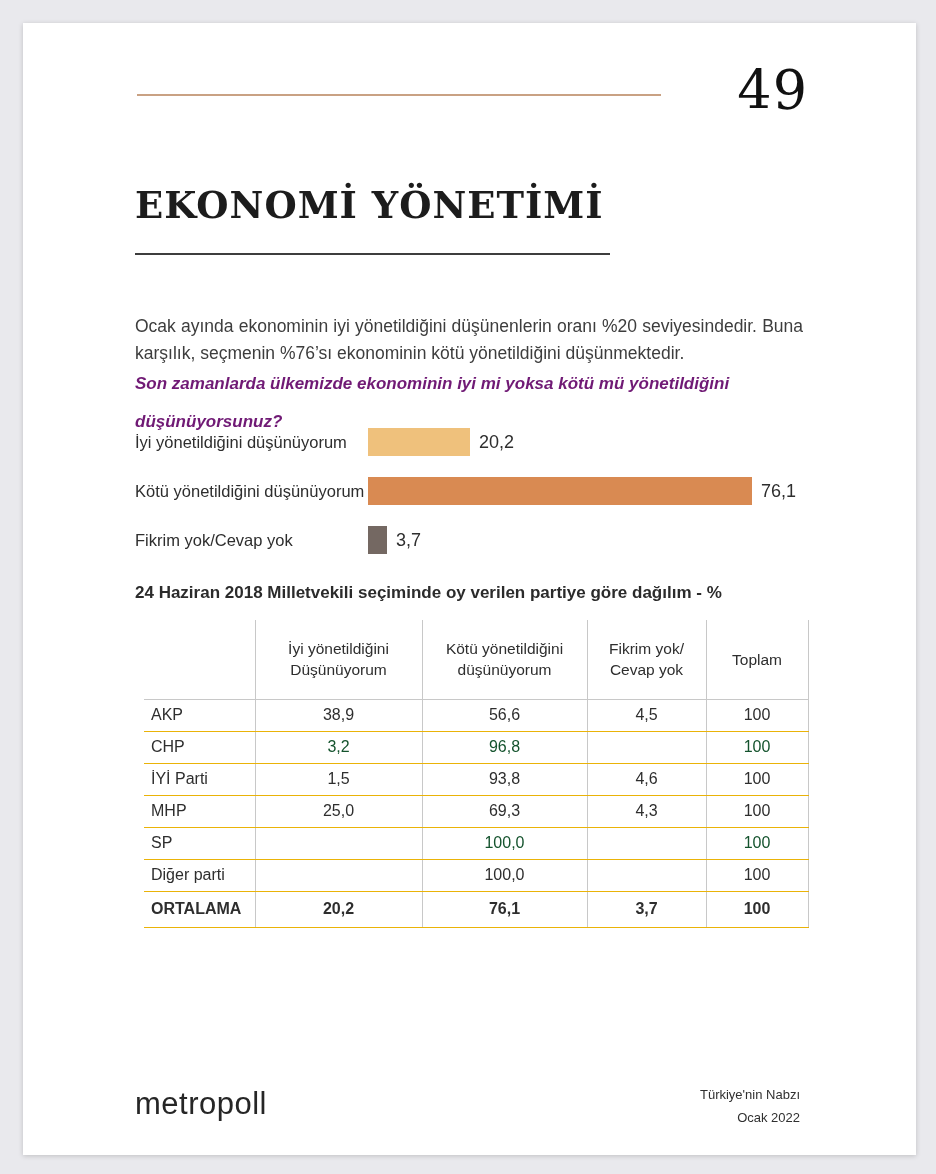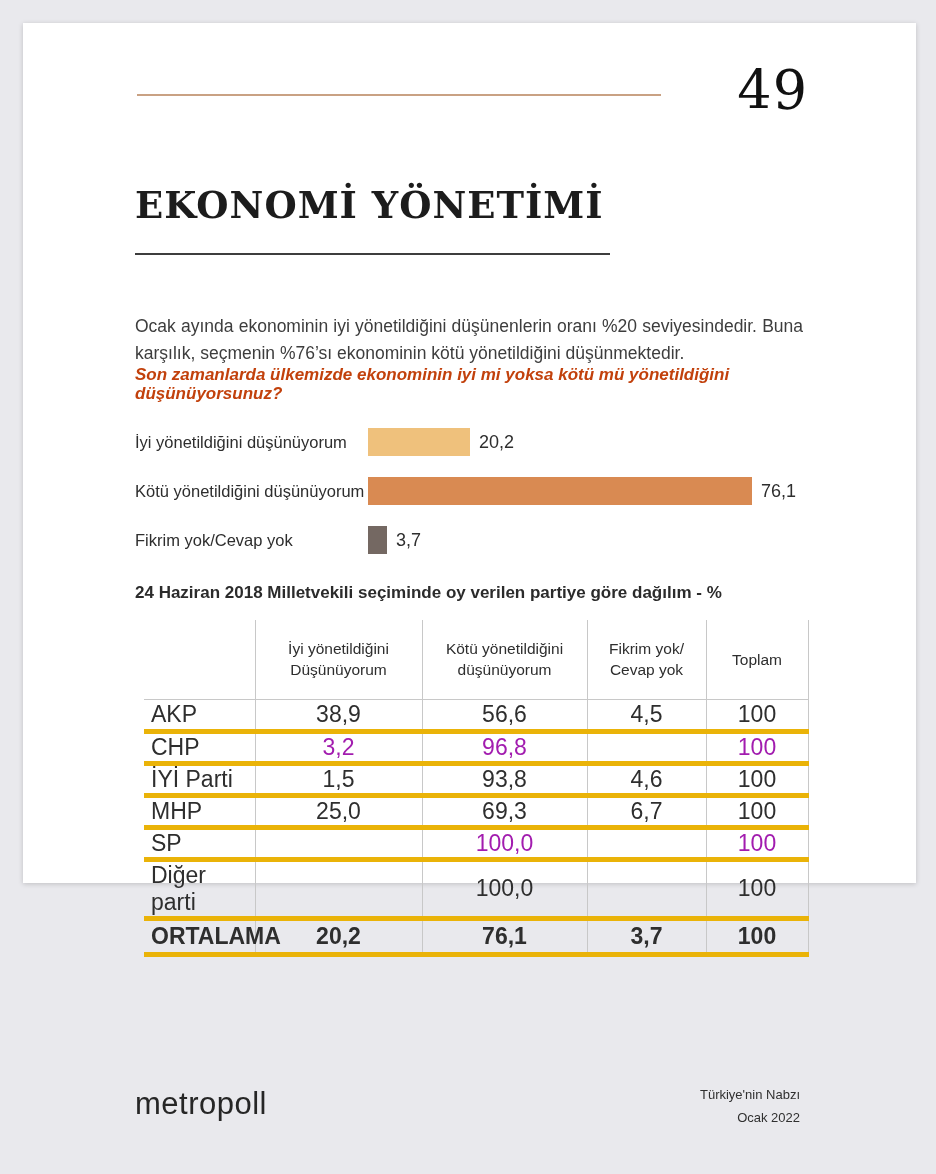--- a/index.html
+++ b/index.html
@@ -6,21 +6,21 @@
   html, body { width: 936px; height: 1174px; }
   body {
     background: #e9e9ed;
     font-family: "Liberation Sans", sans-serif;
     position: relative;
     overflow: hidden;
   }
   .page {
     position: absolute;
     left: 23px; top: 23px;
-    width: 893px; height: 860px;
+    width: 893px; height: 1132px;
     background: #ffffff;
     box-shadow: 0 1px 5px rgba(0,0,0,0.18);
   }
   .top-rule {
     position: absolute;
     left: 114px; top: 71px;
     width: 524px; height: 2px;
     background: #c9a183;
   }
   .page-number {
@@ -53,24 +53,24 @@
     line-height: 27px;
     color: #3d3d3d;
     text-align: justify;
     margin-top: 48px;
   }
   .question {
     position: absolute;
     left: 112px; top: 342px;
     width: 650px;
     font-size: 17px;
-    line-height: 19px;
+    line-height: 38px;
     font-style: italic;
     font-weight: 600;
-    color: #c2410c;
+    color: #701a75;
   }
   .chart {
     position: absolute;
     left: 112px; top: 405px;
     width: 700px;
   }
   .chart-row {
     display: flex;
     align-items: center;
     height: 28px;
@@ -121,31 +121,31 @@
     font-size: 15.5px;
     line-height: 21px;
     color: #2e2e2e;
     text-align: center;
     vertical-align: middle;
     white-space: pre-line;
     border-bottom: 1px solid #c8c8c8;
   }
   table.data-table td {
     height: 32px;
-    font-size: 23px;
+    font-size: 16px;
     color: #2e2e2e;
     text-align: center;
     vertical-align: middle;
-    border-bottom: 5px solid #eab308;
+    border-bottom: 1px solid #eab308;
   }
   table.data-table td.row-label {
     text-align: left;
     padding-left: 7px;
   }
-  table.data-table tr.hl-row td.val { color: #a21caf; }
+  table.data-table tr.hl-row td.val { color: #14532d; }
   table.data-table tr.bold-row td {
     font-weight: bold;
     height: 36px;
   }
   .footer-logo {
     position: absolute;
     left: 112px; top: 1063px;
     font-size: 31px;
     color: #262626;
     letter-spacing: 0.5px;
@@ -234,21 +234,21 @@
             <td class="row-label">İYİ Parti</td>
             <td class="val">1,5</td>
             <td class="val">93,8</td>
             <td class="val">4,6</td>
             <td class="val">100</td>
           </tr>
           <tr>
             <td class="row-label">MHP</td>
             <td class="val">25,0</td>
             <td class="val">69,3</td>
-            <td class="val">6,7</td>
+            <td class="val">4,3</td>
             <td class="val">100</td>
           </tr>
           <tr class="hl-row">
             <td class="row-label">SP</td>
             <td class="val"></td>
             <td class="val">100,0</td>
             <td class="val"></td>
             <td class="val">100</td>
           </tr>
           <tr>

